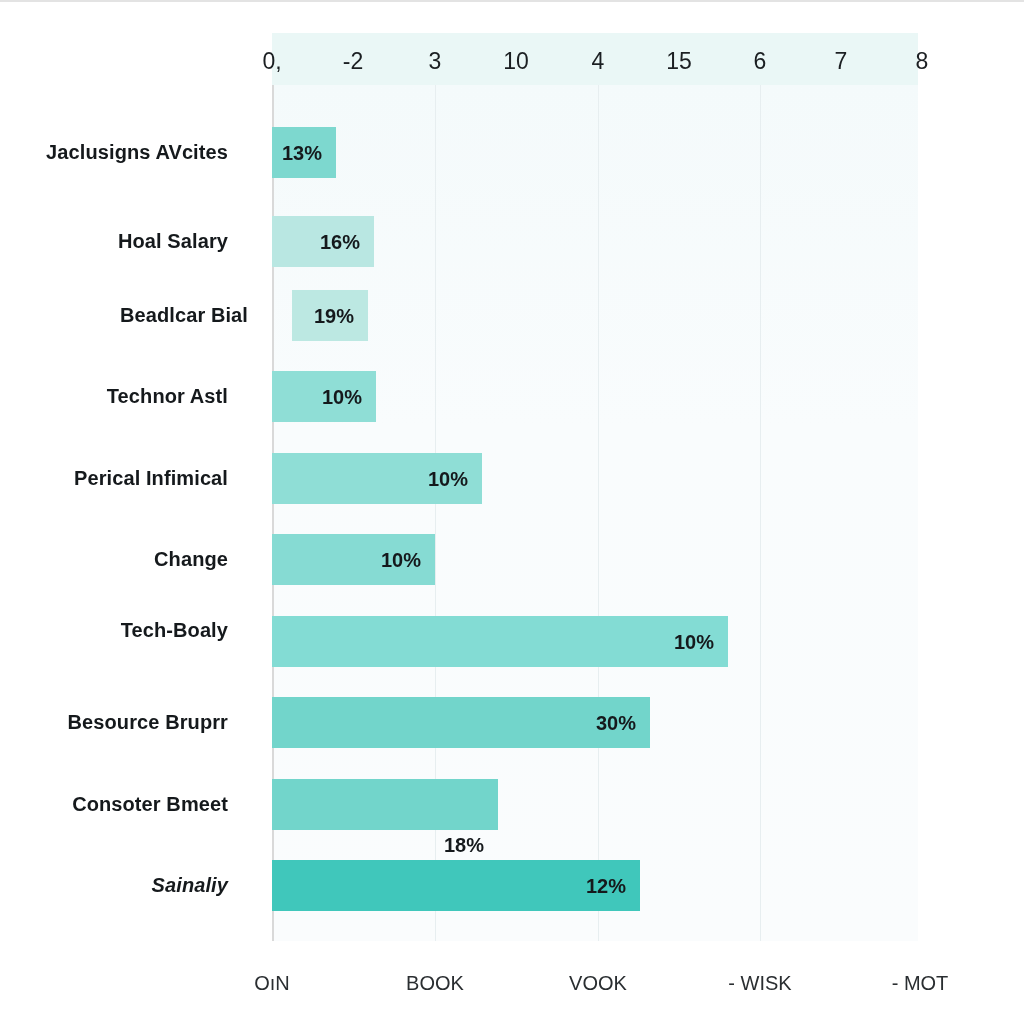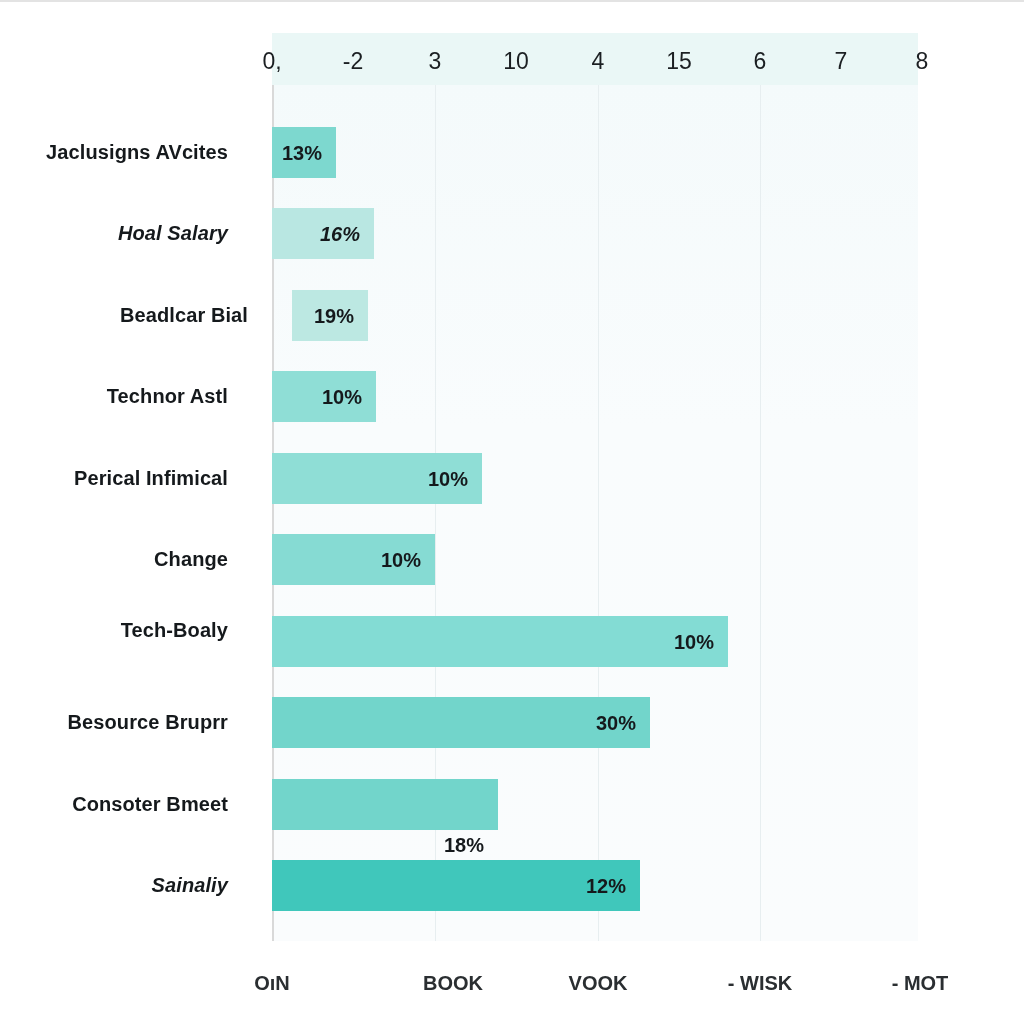--- a/index.html
+++ b/index.html
@@ -96,21 +96,21 @@
   .bottom-ticks {
     position: absolute;
     left: 0;
     top: 972px;
     width: 1024px;
     height: 34px;
   }
   .bottom-tick {
     position: absolute;
     font-size: 20px;
-    font-weight: 700;
+    font-weight: 400;
     color: #2a2e31;
     transform: translateX(-50%);
     white-space: nowrap;
   }
 
   
   .row {
     position: absolute;
     left: 0;
     width: 1016px;
@@ -167,21 +167,21 @@
       <div class="top-tick" style="left: 841px;">7</div>
       <div class="top-tick" style="left: 922px;">8</div>
     </div>
 
   <div id="rows">
       <div class="row" style="top: 127px; height: 51px;">
         <div class="row-label" style="top: 13.5px;">Jaclusigns AVcites</div>
         <div class="bar" style="width: 64px; height: 51px; top: 0px; background: rgb(125, 216, 207);"></div>
         <div class="bar-value" style="left: 322px; top: 14.5px; transform: translateX(-100%);">13%</div>
       </div>
-      <div class="row" style="top: 208px; height: 51px; font-style: italic;">
+      <div class="row" style="top: 216px; height: 51px;">
         <div class="row-label" style="top: 13.5px;">Hoal Salary</div>
         <div class="bar" style="width: 102px; height: 51px; top: 0px; background: rgb(185, 231, 226);"></div>
         <div class="bar-value" style="left: 360px; top: 14.5px; transform: translateX(-100%);">16%</div>
       </div>
       <div class="row" style="top: 290px; height: 51px; margin-left: 20px;">
         <div class="row-label" style="top: 13.5px;">Beadlcar Bial</div>
         <div class="bar" style="width: 76px; height: 51px; top: 0px; background: rgb(188, 232, 226);"></div>
         <div class="bar-value" style="left: 334px; top: 14.5px; transform: translateX(-100%);">19%</div>
       </div>
       <div class="row" style="top: 371px; height: 51px;">
@@ -216,19 +216,19 @@
       </div>
       <div class="row" style="top: 860px; height: 51px;">
         <div class="row-label" style="top: 13.5px; font-style: italic;">Sainaliy</div>
         <div class="bar" style="width: 368px; height: 51px; top: 0px; background: rgb(64, 199, 187);"></div>
         <div class="bar-value" style="left: 626px; top: 14.5px; transform: translateX(-100%);">12%</div>
       </div>
     </div>
 
   <div class="bottom-ticks" id="bottom-ticks">
       <div class="bottom-tick" style="left: 272px;">OıN</div>
-      <div class="bottom-tick" style="left: 453px; text-align: right;">BOOK</div>
+      <div class="bottom-tick" style="left: 435px; text-align: right;">BOOK</div>
       <div class="bottom-tick" style="left: 598px;">VOOK</div>
       <div class="bottom-tick" style="left: 760px;">- WISK</div>
       <div class="bottom-tick" style="left: 920px;">- MOT</div>
     </div>
 
 </div>
 
 </body></html>

